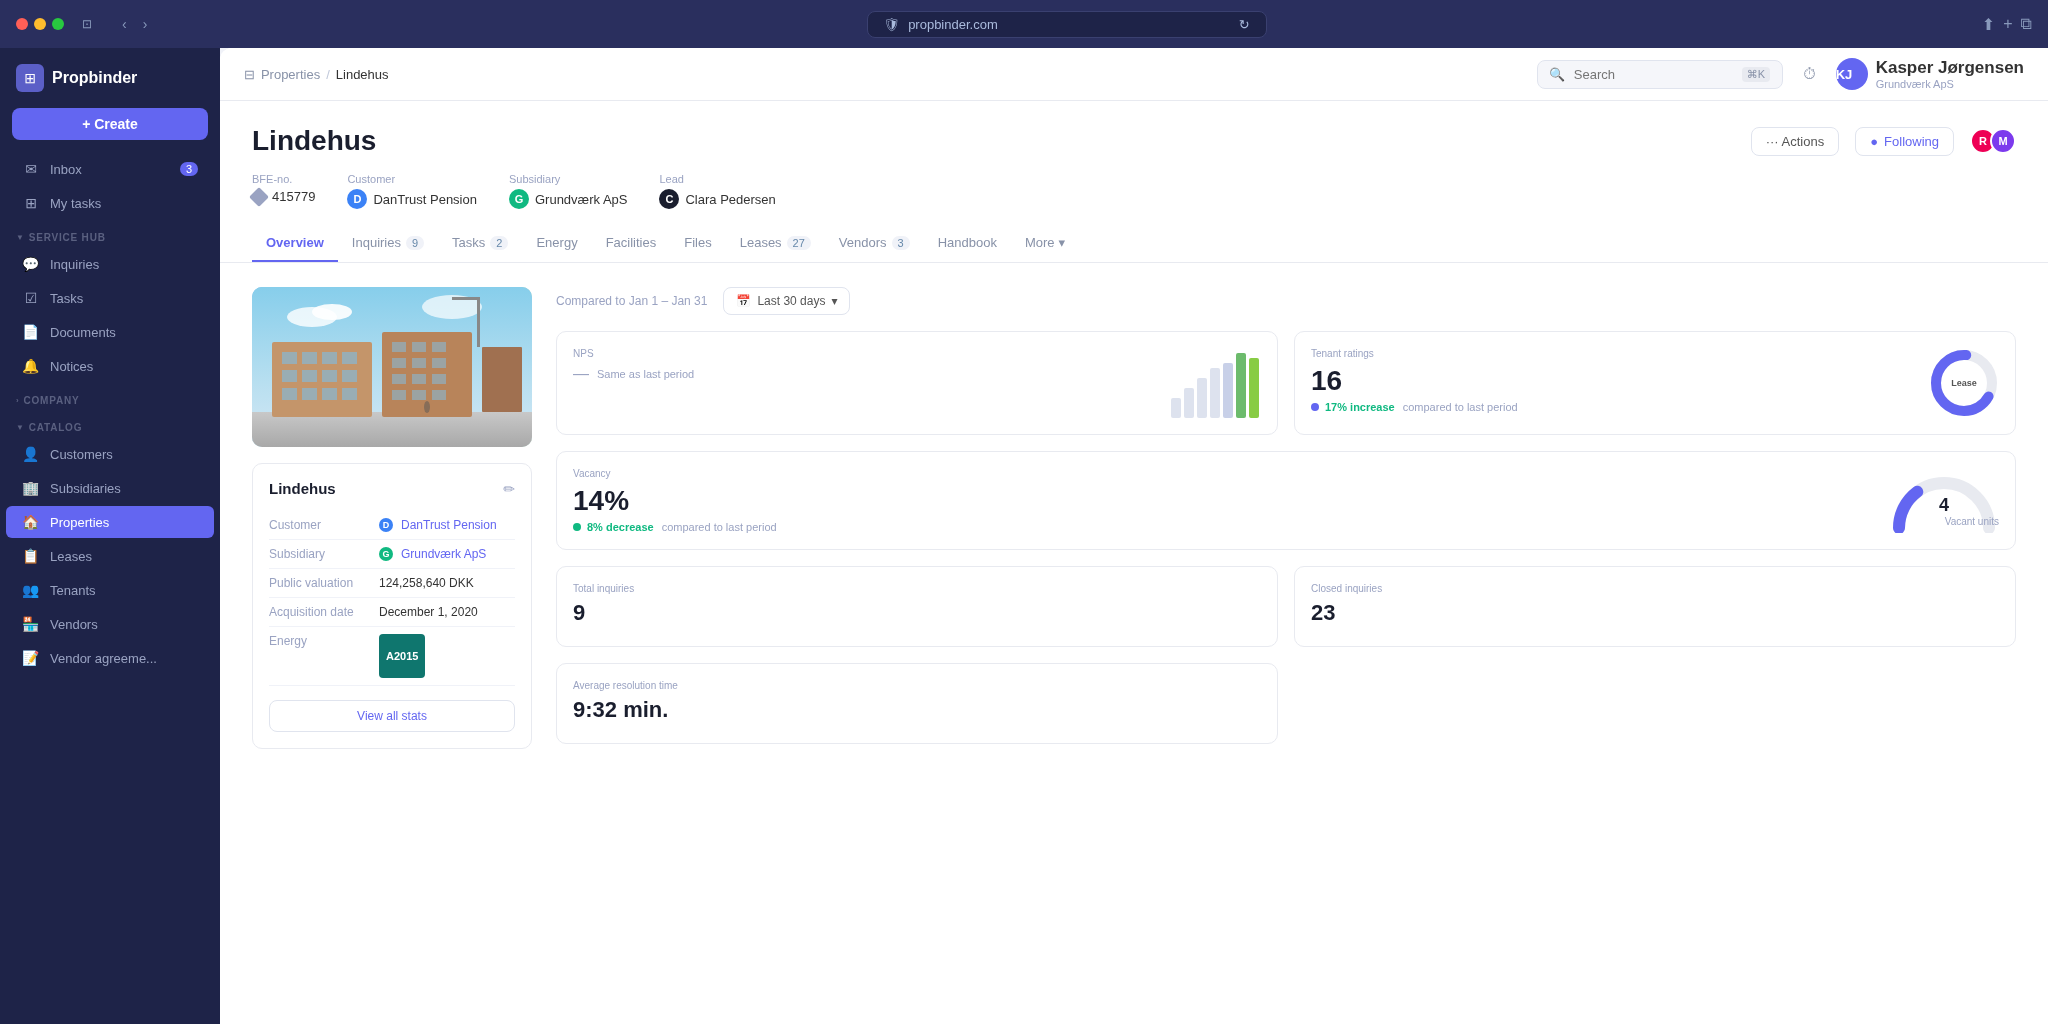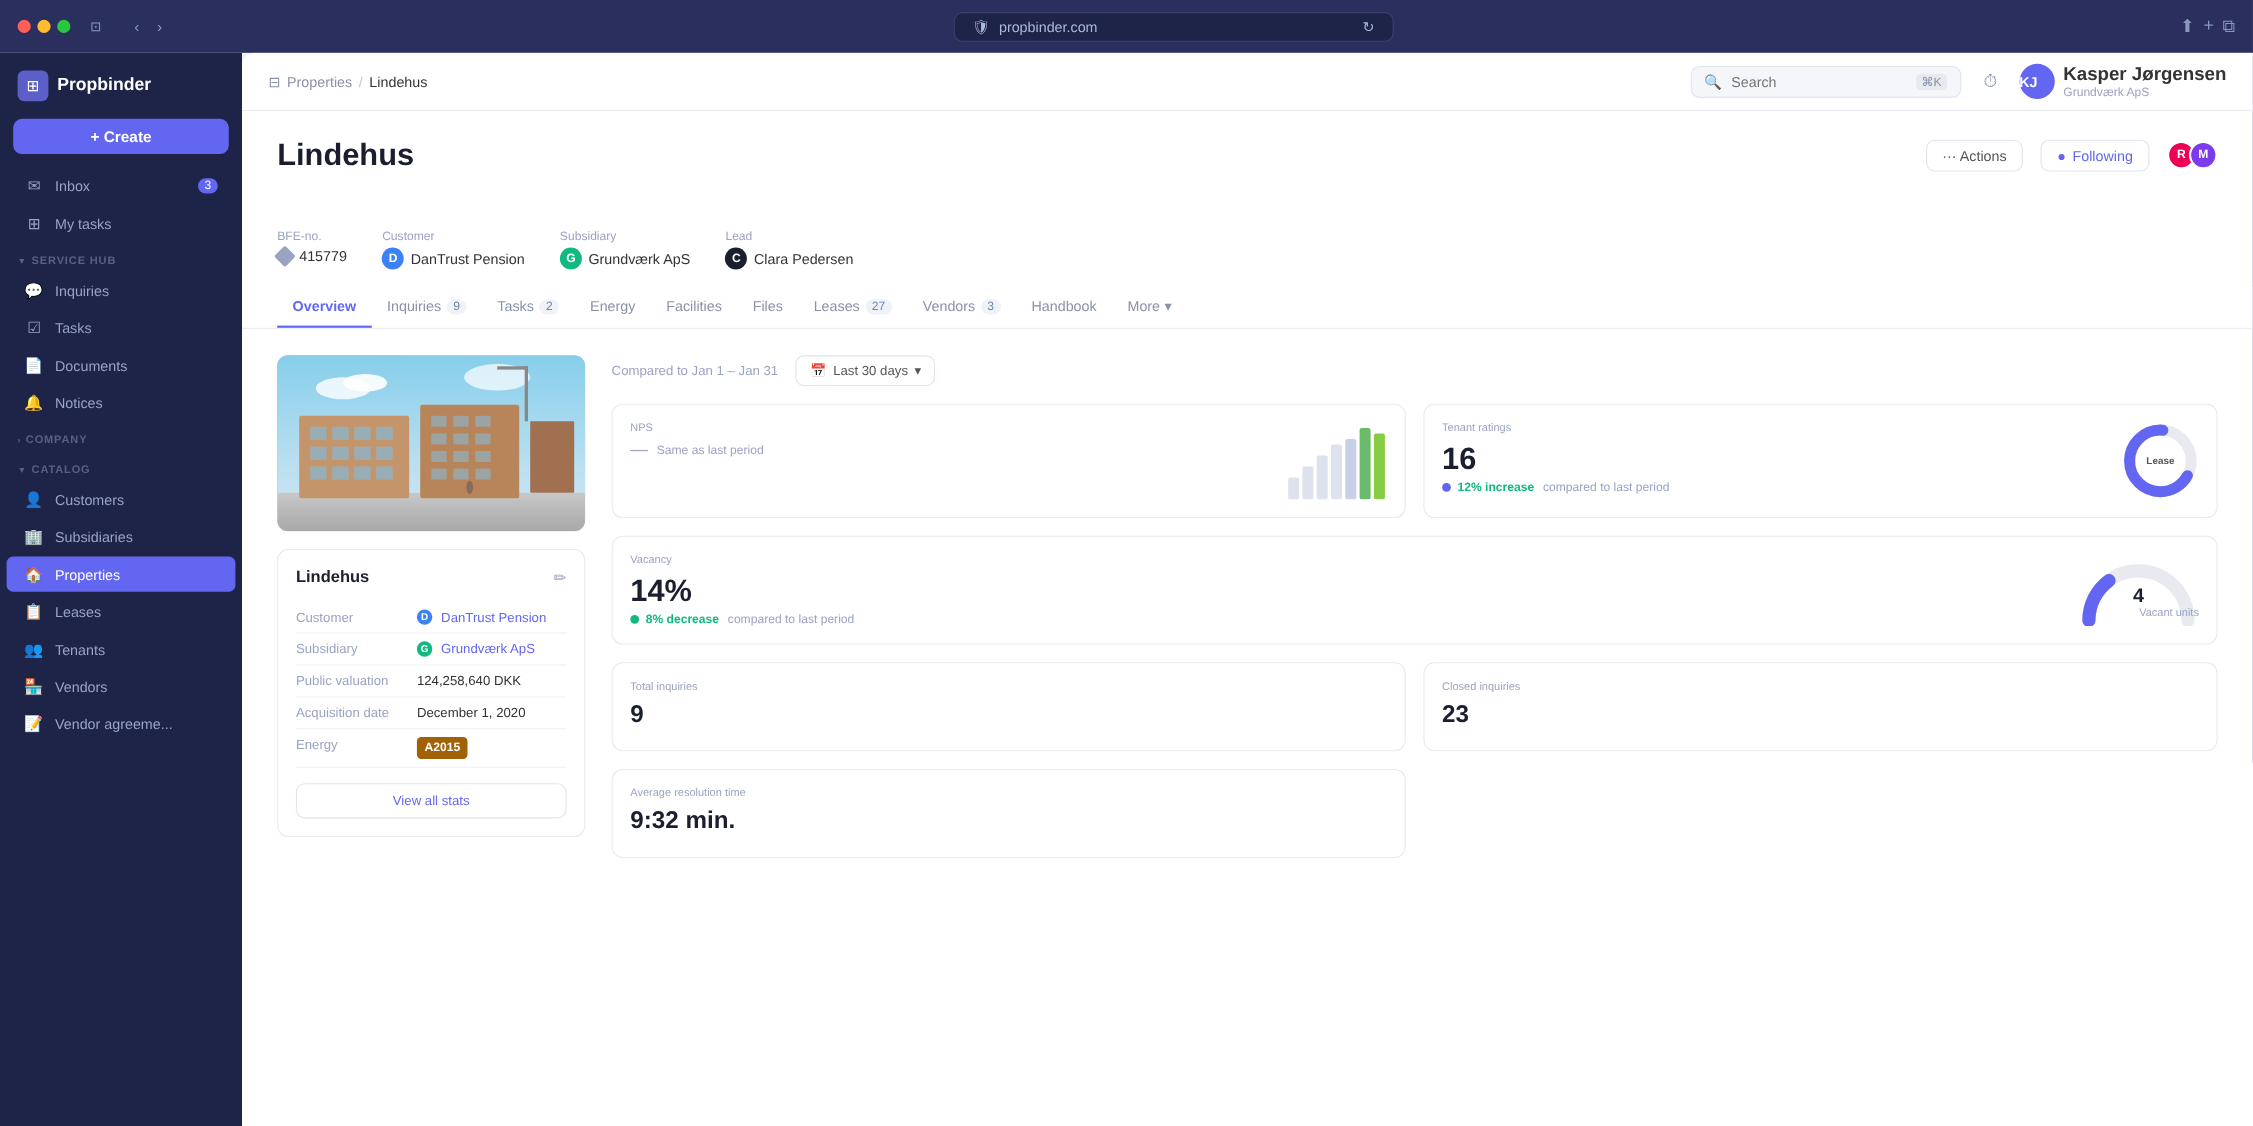--- a/index.html
+++ b/index.html
@@ -69,21 +69,21 @@
     .following-btn { display: flex; align-items: center; gap: 6px; background: none; border: 1px solid #e0e4ee; border-radius: 8px; padding: 6px 14px; font-size: 13px; color: #6366f1; cursor: pointer; font-weight: 500; }
     .following-icon { color: #6366f1; }
     .avatar-stack { display: flex; }
     .avatar-sm { width: 26px; height: 26px; border-radius: 50%; border: 2px solid white; display: flex; align-items: center; justify-content: center; font-size: 11px; font-weight: 600; color: white; margin-left: -6px; }
     .avatar-sm:first-child { margin-left: 0; }
     .avatar-r { background: #e05; }
     .avatar-m { background: #7c3aed; }
 
     .property-meta { display: flex; gap: 32px; margin-bottom: 0; }
     .meta-item { display: flex; flex-direction: column; gap: 4px; }
-    .meta-label { font-size: 11px; color: #9aa3c2; font-weight: 500; margin-top: 36px; }
+    .meta-label { font-size: 11px; color: #9aa3c2; font-weight: 500; }
     .meta-value { display: flex; align-items: center; gap: 6px; font-size: 13px; color: #333; font-weight: 500; }
     .meta-icon { width: 20px; height: 20px; border-radius: 50%; display: flex; align-items: center; justify-content: center; font-size: 11px; font-weight: 700; color: white; }
     .meta-icon-blue { background: #3b82f6; }
     .meta-icon-green { background: #10b981; }
     .meta-icon-dark { background: #1a1e2e; }
 
     
     .tabs-bar { display: flex; align-items: center; gap: 0; padding: 0 32px; border-bottom: 1px solid #e8eaf0; background: white; margin-top: 16px; }
     .tab { padding: 10px 14px; font-size: 13px; color: #8892a8; cursor: pointer; border-bottom: 2px solid transparent; white-space: nowrap; display: flex; align-items: center; gap: 5px; }
     .tab.active { color: #6366f1; border-bottom-color: #6366f1; font-weight: 600; }
@@ -100,21 +100,21 @@
     .property-card { background: white; border: 1px solid #e8eaf0; border-radius: 10px; padding: 16px; }
     .property-card-title { display: flex; align-items: center; justify-content: space-between; margin-bottom: 14px; }
     .property-card-name { font-size: 15px; font-weight: 700; color: #1a1e2e; }
     .edit-icon { color: #9aa3c2; font-size: 14px; cursor: pointer; }
 
     .info-row { display: flex; align-items: flex-start; padding: 7px 0; border-bottom: 1px solid #f0f2f8; }
     .info-row:last-child { border-bottom: none; }
     .info-label { width: 110px; font-size: 12px; color: #9aa3c2; flex-shrink: 0; }
     .info-value { font-size: 12px; color: #333; font-weight: 500; }
     .info-link { color: #6366f1; font-size: 12px; font-weight: 500; cursor: pointer; display: flex; align-items: center; gap: 4px; }
-    .energy-badge { background: #a16207; color: white; border-radius: 4px; padding: 4px 7px; font-size: 11px; font-weight: 700; }
+    .energy-badge { background: #0f766e; color: white; border-radius: 4px; padding: 16px 7px; font-size: 11px; font-weight: 700; }
 
     .view-all-btn { width: 100%; background: none; border: 1px solid #e0e4ee; border-radius: 8px; padding: 8px; font-size: 12px; color: #6366f1; cursor: pointer; margin-top: 14px; font-weight: 500; }
 
     
     .right-col { flex: 1; }
     .metrics-header { display: flex; align-items: center; margin-bottom: 16px; }
     .metrics-title { font-size: 16px; font-weight: 700; color: #1a1e2e; flex: 1; }
     .metrics-period { font-size: 12px; color: #9aa3c2; }
     .date-picker { display: flex; align-items: center; gap: 6px; background: white; border: 1px solid #e0e4ee; border-radius: 8px; padding: 6px 12px; font-size: 12px; color: #555; cursor: pointer; }
     .calendar-icon { font-size: 12px; }
@@ -507,21 +507,21 @@
               </div>
             </div>
 
             <div class="metric-card">
               <div class="metric-card-inner">
                 <div class="metric-card-content">
                   <div class="metric-label">Tenant ratings</div>
                   <div class="metric-value">16</div>
                   <div class="metric-sub">
                     <span class="dot-blue"></span>
-                    <span class="metric-increase">12% increase</span>
+                    <span class="metric-increase">17% increase</span>
                     <span style="margin-left:4px;">compared to last period</span>
                   </div>
                 </div>
                 <div class="metric-card-visual">
 
                   <div class="donut-wrap">
                     <svg width="70" height="70" viewBox="0 0 70 70">
                       <circle cx="35" cy="35" r="28" fill="none" stroke="#e8eaf0" stroke-width="10"></circle>
                       <circle cx="35" cy="35" r="28" fill="none" stroke="#6366f1" stroke-width="10" stroke-dasharray="120 56" stroke-dashoffset="-14" stroke-linecap="round"></circle>
                     </svg>

